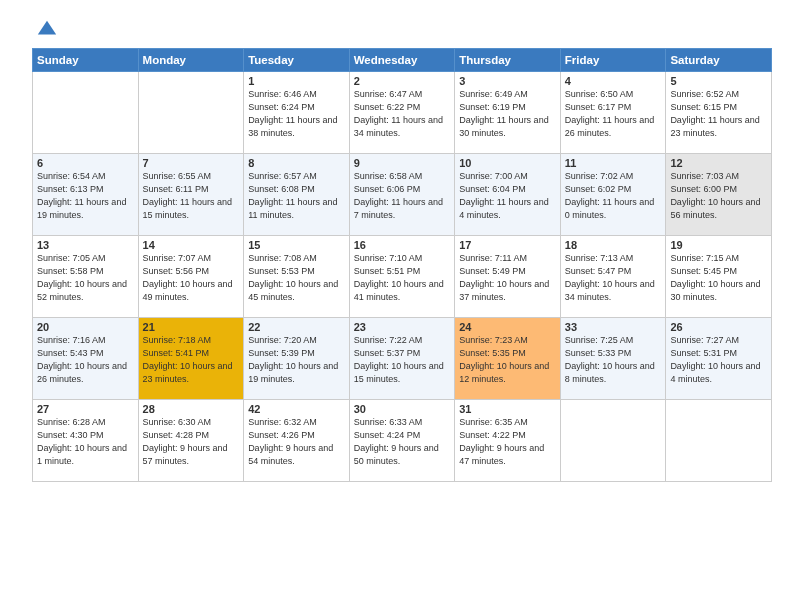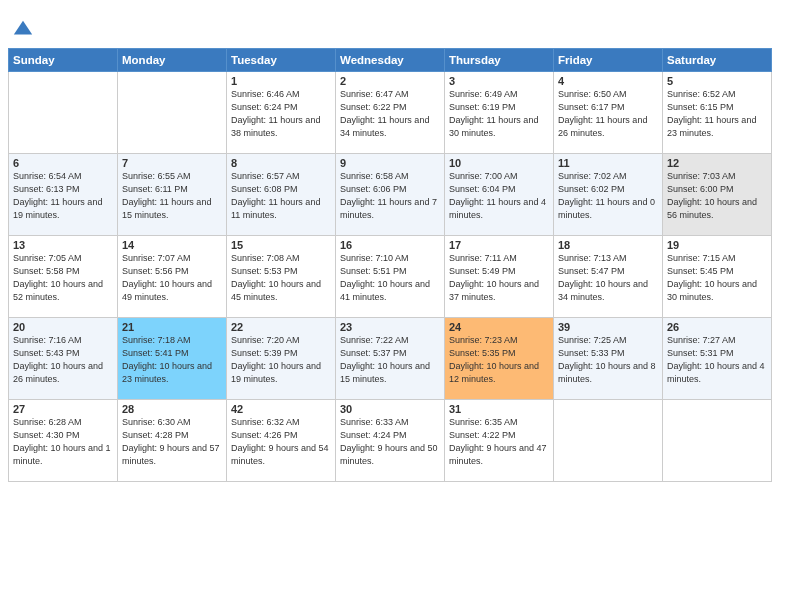--- a/index.html
+++ b/index.html
@@ -6,21 +6,21 @@
     body {
       width: 792px;
       height: 612px;
       font-family: Arial, sans-serif;
       background: #fff;
       overflow: hidden;
     }
     .page {
       width: 792px;
       height: 488px;
-      padding: 18px 20px 10px 8px;
+      padding: 18px 20px 10px 32px;
       display: flex;
       flex-direction: column;
     }
     .header {
       display: flex;
       justify-content: space-between;
       align-items: flex-start;
       margin-bottom: 10px;
     }
     .logo {
@@ -209,38 +209,38 @@
           <td>
             <span class="day-num">19</span>
             <div class="day-info">Sunrise: 7:15 AM<br>Sunset: 5:45 PM<br>Daylight: 10 hours and 30 minutes.</div>
           </td>
         </tr>
         <tr>
           <td style="background: rgb(240, 245, 251); margin-left: 36px;">
             <span class="day-num">20</span>
             <div class="day-info">Sunrise: 7:16 AM<br>Sunset: 5:43 PM<br>Daylight: 10 hours and 26 minutes.</div>
           </td>
-          <td style="background: #7dd3fc;">
+          <td style="background: #eab308;">
             <span class="day-num">21</span>
             <div class="day-info">Sunrise: 7:18 AM<br>Sunset: 5:41 PM<br>Daylight: 10 hours and 23 minutes.</div>
           </td>
           <td style="background: rgb(240, 245, 251);">
             <span class="day-num">22</span>
             <div class="day-info">Sunrise: 7:20 AM<br>Sunset: 5:39 PM<br>Daylight: 10 hours and 19 minutes.</div>
           </td>
           <td style="background: rgb(240, 245, 251); margin-left: 24px;">
             <span class="day-num">23</span>
             <div class="day-info">Sunrise: 7:22 AM<br>Sunset: 5:37 PM<br>Daylight: 10 hours and 15 minutes.</div>
           </td>
           <td style="background: #fdba74;">
             <span class="day-num">24</span>
             <div class="day-info">Sunrise: 7:23 AM<br>Sunset: 5:35 PM<br>Daylight: 10 hours and 12 minutes.</div>
           </td>
           <td style="background: rgb(240, 245, 251);">
-            <span class="day-num">39</span>
+            <span class="day-num">33</span>
             <div class="day-info">Sunrise: 7:25 AM<br>Sunset: 5:33 PM<br>Daylight: 10 hours and 8 minutes.</div>
           </td>
           <td style="background: rgb(240, 245, 251);">
             <span class="day-num">26</span>
             <div class="day-info">Sunrise: 7:27 AM<br>Sunset: 5:31 PM<br>Daylight: 10 hours and 4 minutes.</div>
           </td>
         </tr>
         <tr>
           <td>
             <span class="day-num">27</span>

